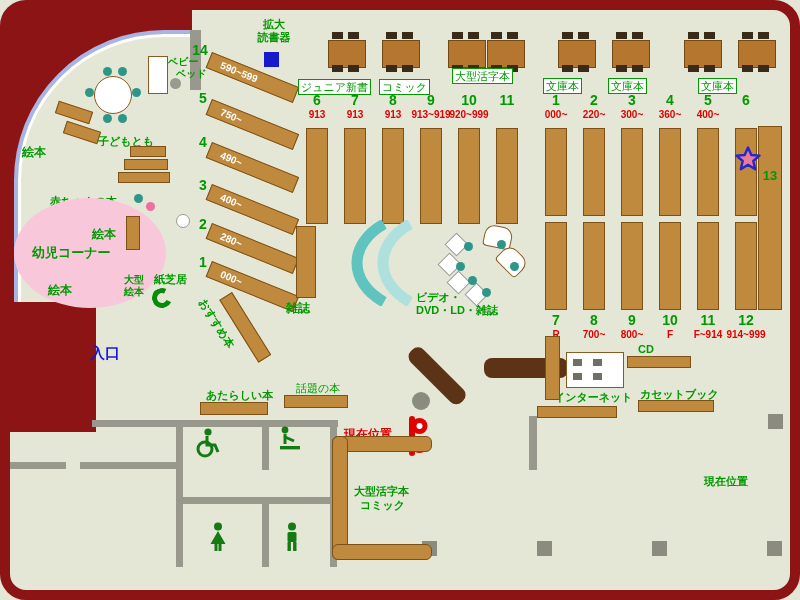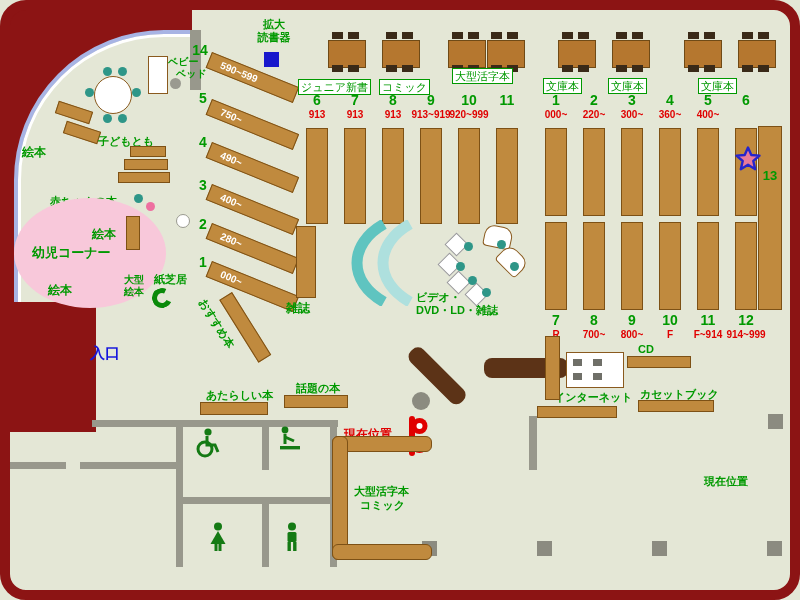--- a/index.html
+++ b/index.html
@@ -205,21 +205,21 @@
     <circle cx="13.5" cy="12" r="8" fill="#e00000"></circle>
     <circle cx="13.5" cy="31" r="8" fill="#e00000"></circle>
     <circle cx="13.5" cy="12" r="3" fill="#ffffff"></circle>
     <circle cx="13.5" cy="31" r="3" fill="#ffffff"></circle>
   </svg>
   <div class="a" style="left:344px;top:426px;color:#e00000;font-weight:bold;font-size:12px;white-space:nowrap;">現在位置</div>
 
   <div class="shelf" style="left:200px;top:402px;width:68px;height:13px;"></div>
   <div class="lblg" style="left:206px;top:388px;font-weight:bold;">あたらしい本</div>
   <div class="shelf" style="left:284px;top:395px;width:64px;height:13px;"></div>
-  <div class="lblg" style="left:296px;top:381px;font-weight:bold;">話題の本</div>
+  <div class="lblg" style="left:296px;top:381px;font-weight:normal;">話題の本</div>
 
   <div class="shelf" style="left:332px;top:436px;width:100px;height:16px;border-radius:6px;"></div>
   <div class="shelf" style="left:332px;top:436px;width:16px;height:124px;border-radius:6px;"></div>
   <div class="shelf" style="left:332px;top:544px;width:100px;height:16px;border-radius:6px;"></div>
   <div class="lblg" style="left:354px;top:484px;font-weight:bold;">大型活字本</div>
   <div class="lblg" style="left:360px;top:498px;font-weight:bold;">コミック</div>
 
   <div class="lblg" style="left:704px;top:474px;font-weight:bold;">現在位置</div>
 
   <svg class="a" style="left:194px;top:428px;" width="28" height="30" viewBox="0 0 28 30">

